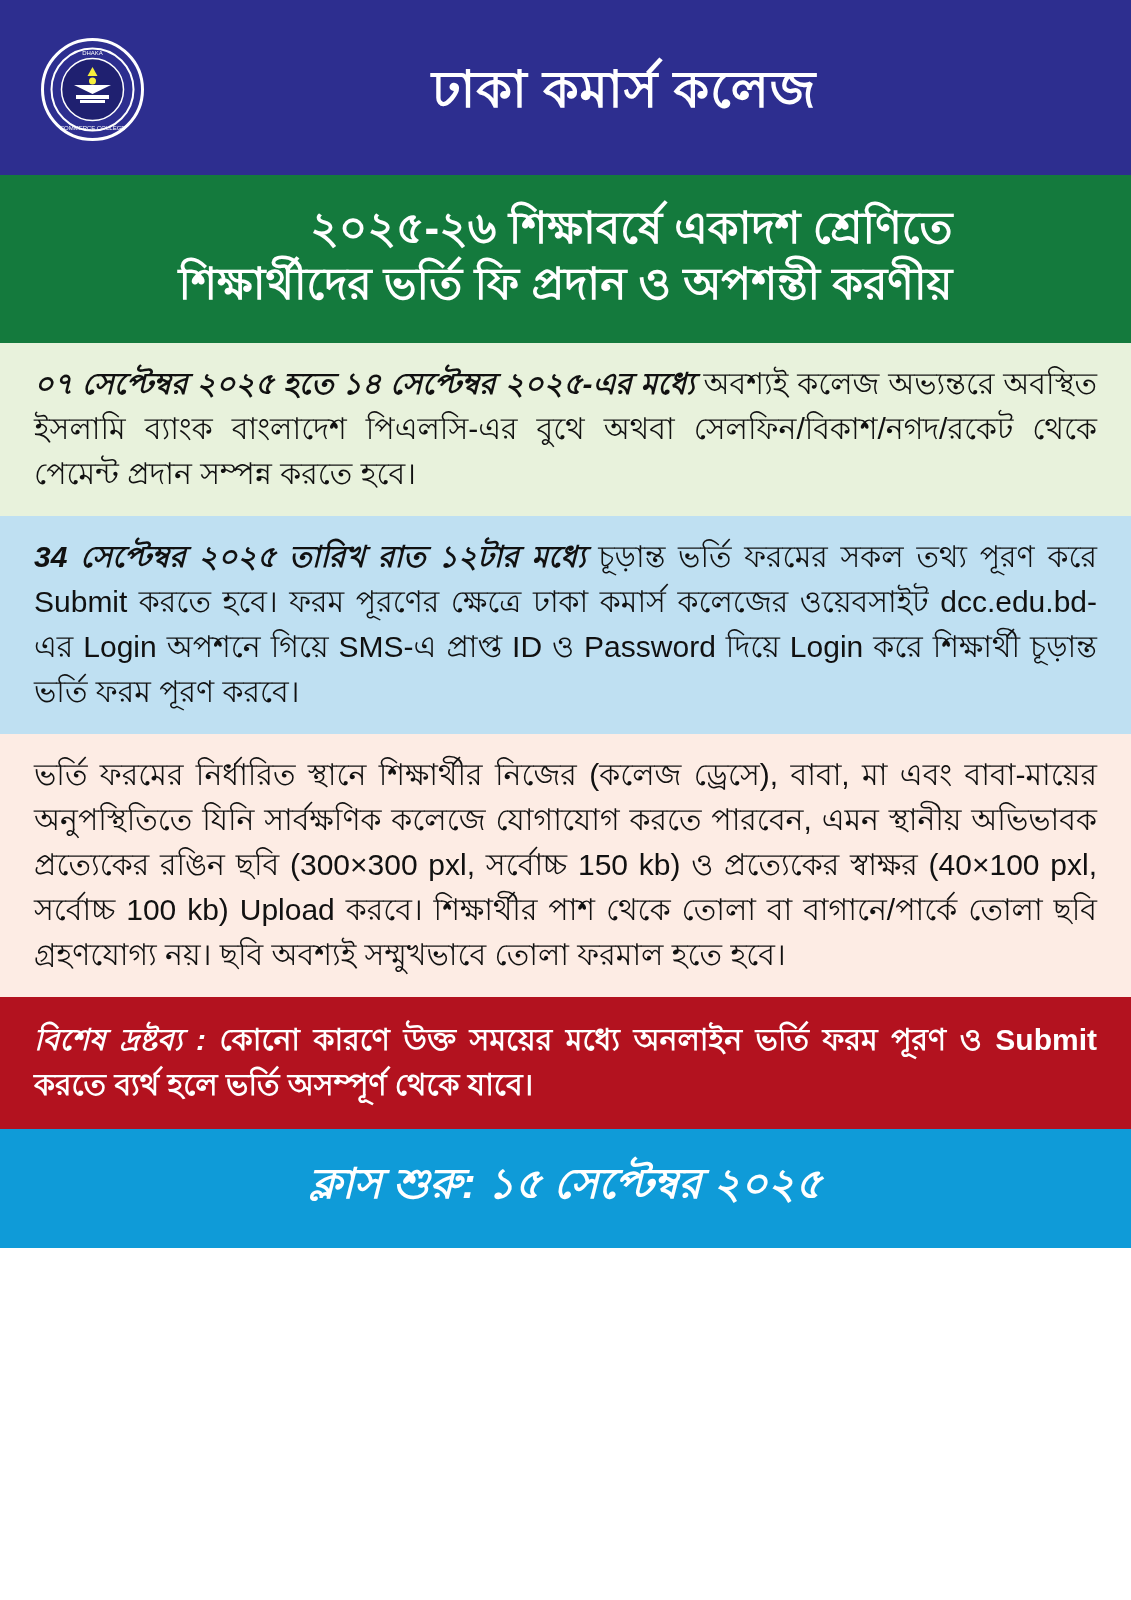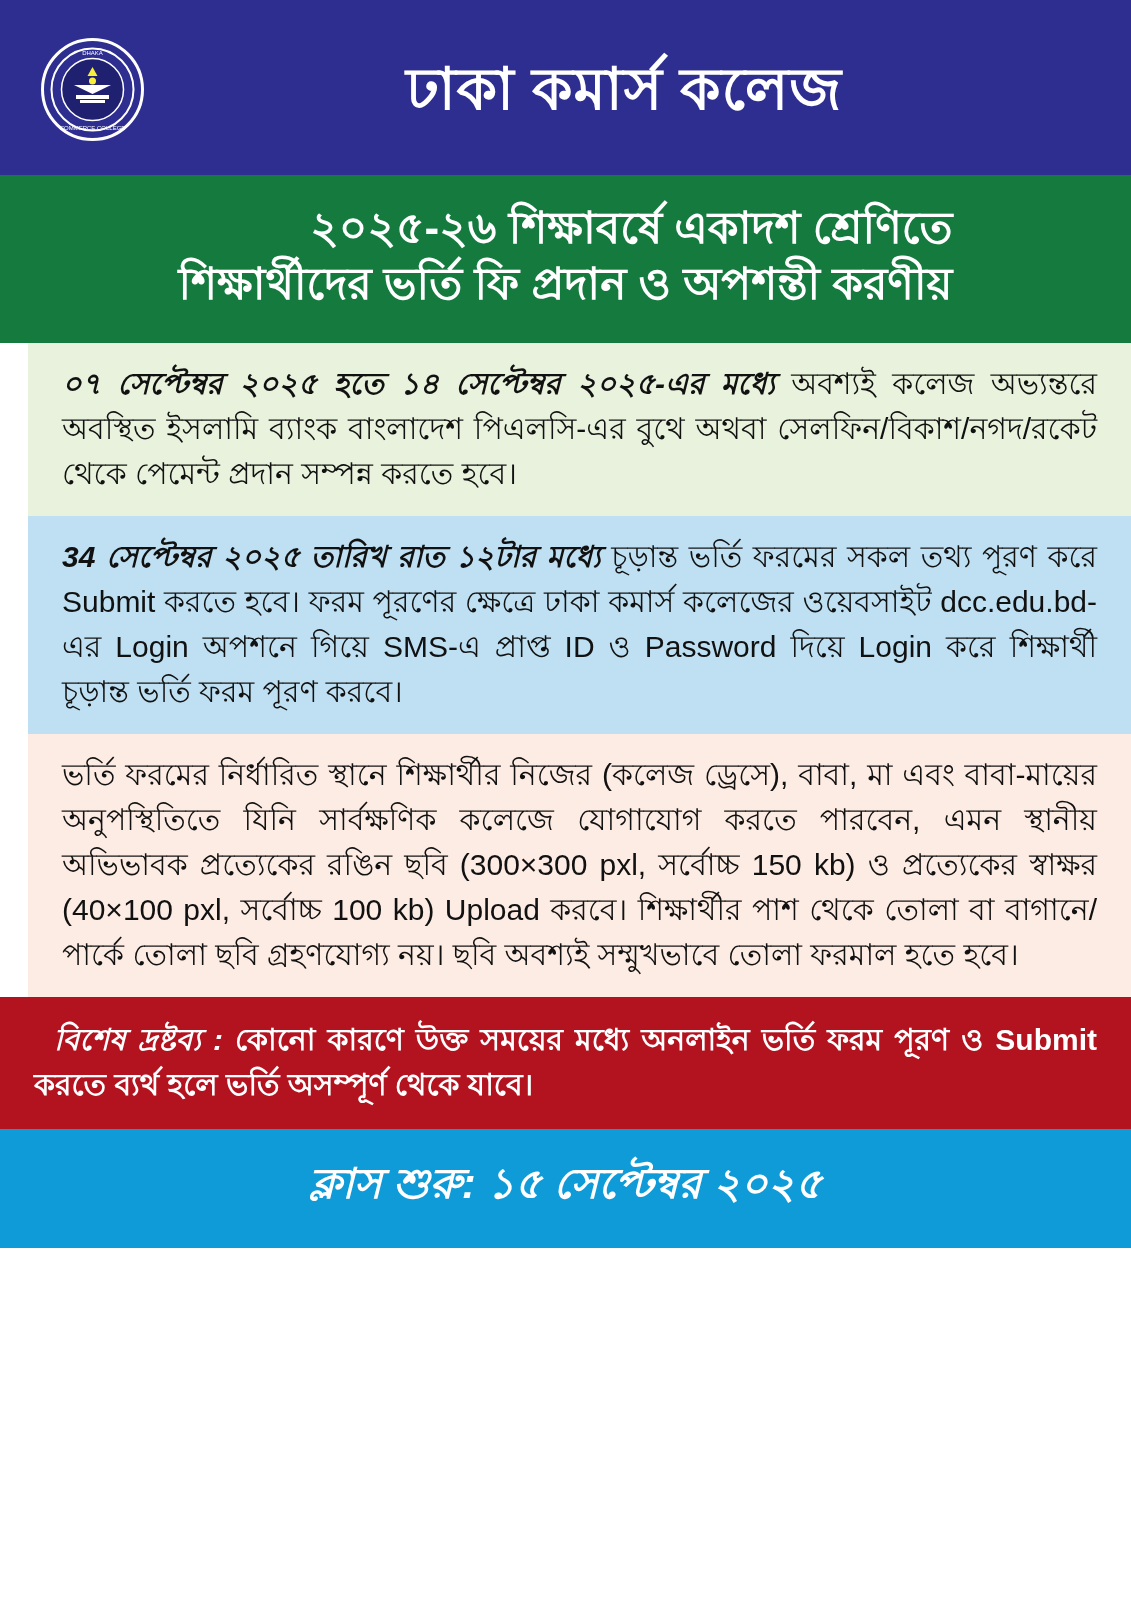--- a/index.html
+++ b/index.html
@@ -27,21 +27,21 @@
   }
   .logo {
     width: 105px;
     height: 105px;
     flex: 0 0 105px;
     position: relative;
   }
   .logo svg { display: block; }
   .college-name {
     color: #ffffff;
-    font-size: 58px;
+    font-size: 51px;
     line-height: 1.05;
     font-weight: bold;
     letter-spacing: 1px;
     white-space: nowrap;
     text-align: center;
     flex: 1;
     padding-right: 30px;
   }
 
   
@@ -60,21 +60,20 @@
   }
   .title-band span { display: block; }
 
   
   .block {
     padding: 18px 34px 20px 34px;
     font-size: 30px;
     line-height: 1.5;
     color: #111111;
     text-align: justify;
-    margin-left: 28px;
   }
   .block p { margin: 0; }
   .block.pale-green  { background: #e8f2dc; }
   .block.yellow      { background: #f7ef3c; }
   .block.blue        { background: #bfe0f2; }
   .block.peach       { background: #fdece4; }
   .block.mint        { background: #e4f2e2; }
   .block.yellow2     { background: #f7ef3c; }
 
   .italic-lead { font-style: italic; font-weight: bold; }
@@ -82,21 +81,21 @@
   
   .notice {
     background: #b3121f;
     color: #ffffff;
     padding: 20px 34px 22px 34px;
     font-size: 30px;
     line-height: 1.5;
     font-weight: bold;
     text-align: justify;
   }
-  .notice .lead { font-style: italic; margin-left: 20px; }
+  .notice .lead { font-style: italic; }
 
   
   .footer-band {
     background: #0f9bd8;
     color: #ffffff;
     text-align: center;
     font-size: 42px;
     font-weight: bold;
     font-style: italic;
     padding: 22px 20px 26px 20px;

